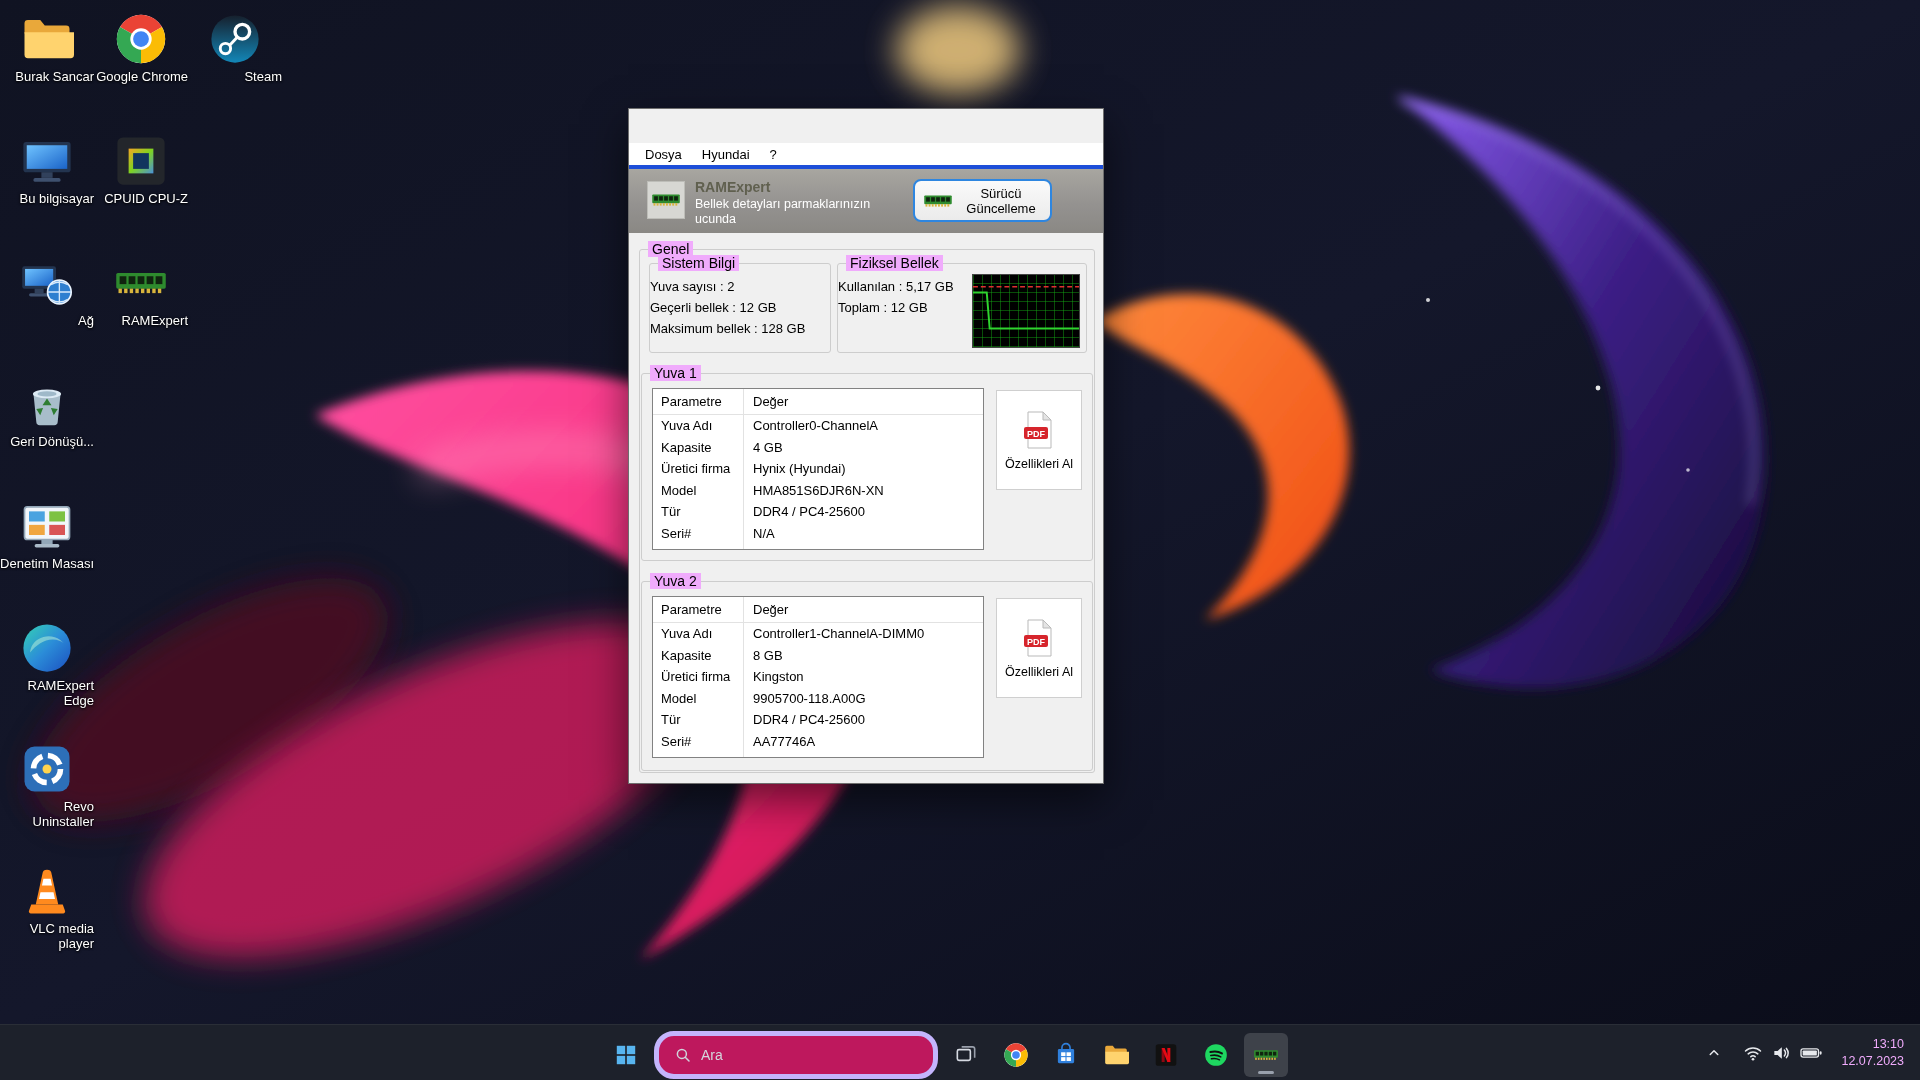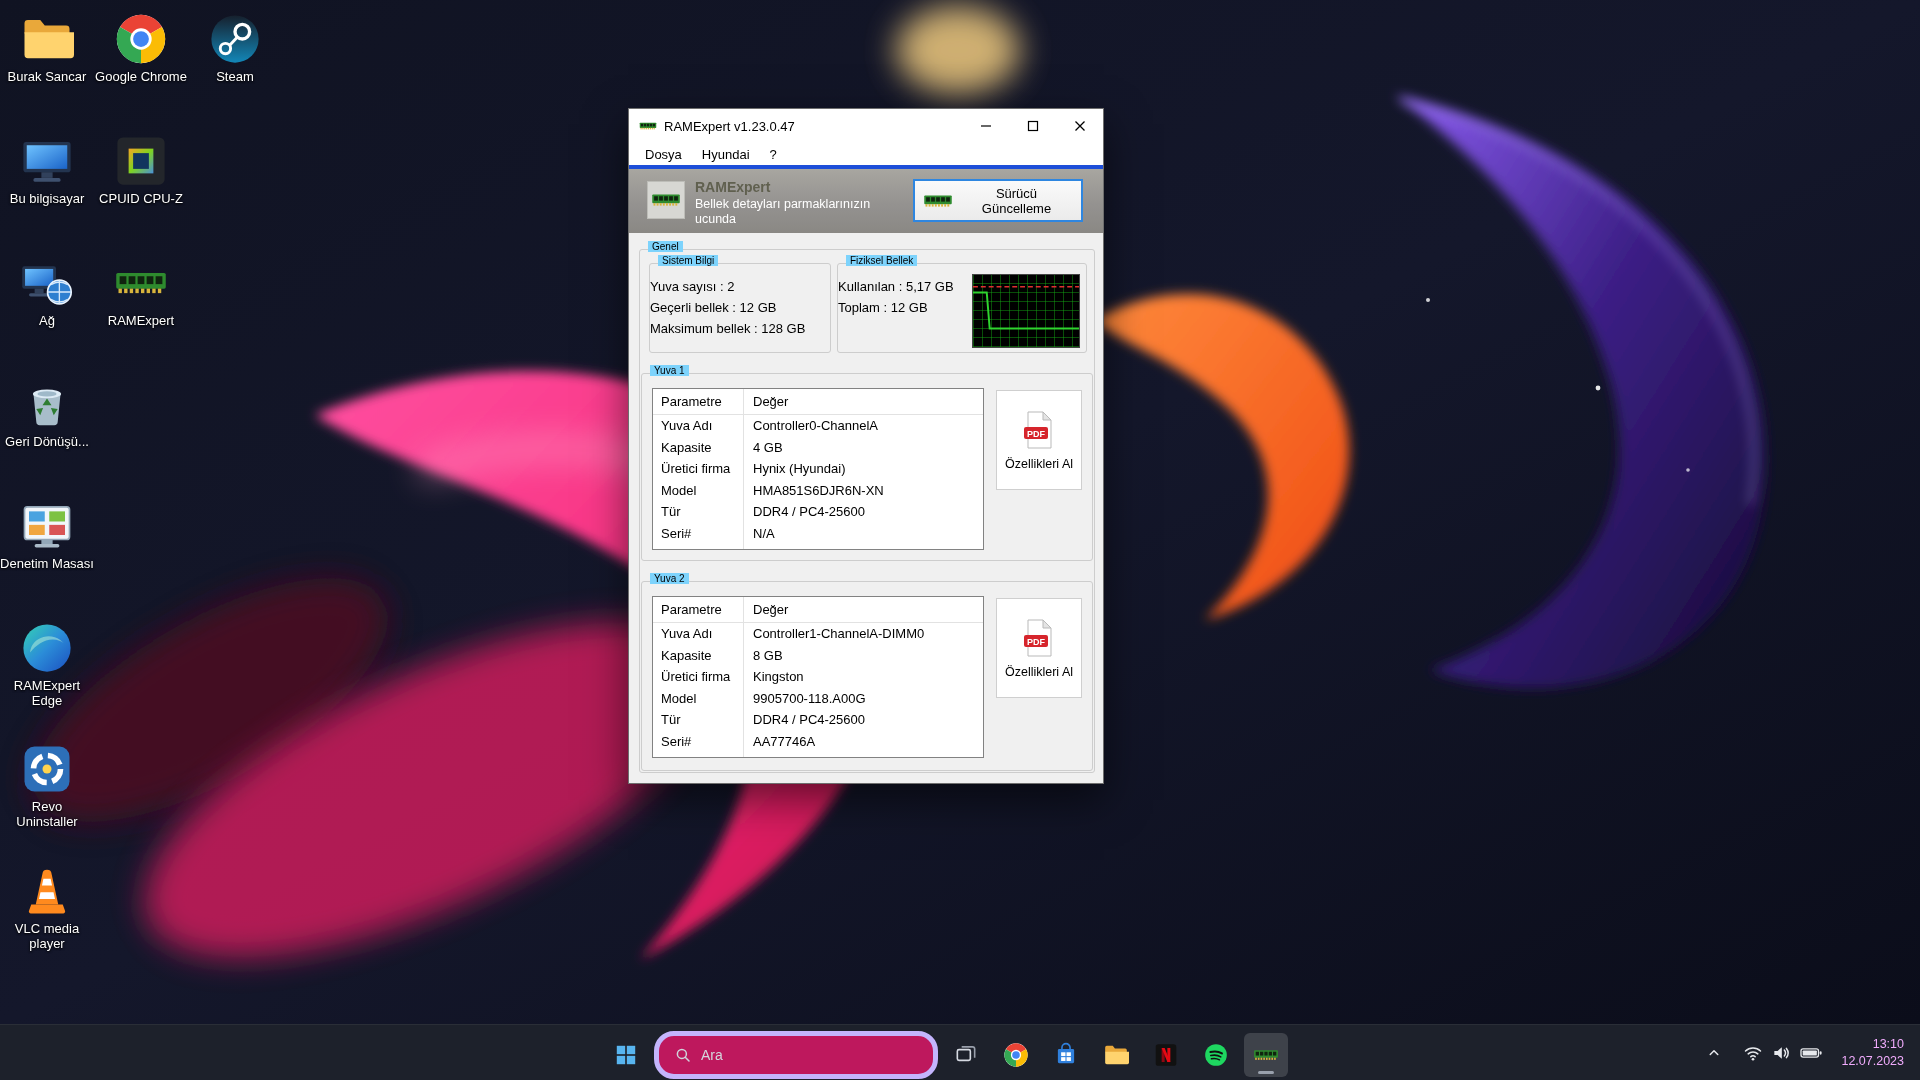--- a/index.html
+++ b/index.html
@@ -4,21 +4,21 @@
 <style>
   * { margin:0; padding:0; box-sizing:border-box; }
   html,body { width:1920px; height:1080px; overflow:hidden; background:#000; }
   body { font-family:"Liberation Sans", sans-serif; font-size:13px; color:#000; }
   #stage { position:relative; width:1920px; height:1080px; overflow:hidden; }
 
   
   #wallpaper { position:absolute; left:0; top:0; width:1920px; height:1024px; }
 
   
-  .dicon { position:absolute; width:94px; text-align:center; color:#fff;
+  .dicon { position:absolute; width:94px; text-align:right; color:#fff;
            font-size:13px; text-shadow:0 1px 2px rgba(0,0,0,.95), 0 0 3px rgba(0,0,0,.7); cursor:default; }
   .dicon .g { width:54px; height:54px; margin:0 auto 3px; }
   .dicon .g svg { width:100%; height:100%; display:block; }
   .dicon .lbl { line-height:15px; }
 
   
   #app-window { position:absolute; left:628px; top:108px; width:476px; height:676px;
                 background:#f0f0f0; border:1px solid #6e6e6e;
                 box-shadow:0 16px 40px rgba(0,0,0,.55); }
   .titlebar { position:absolute; left:0; top:0; right:0; height:34px; background:#fff;
@@ -33,28 +33,28 @@
              display:flex; align-items:center; padding-left:6px; border-bottom:4px solid #1d4ed8; }
   .menu-item { padding:4px 10px; cursor:default; }
 
   .header-band { position:absolute; top:60px; left:0; right:0; height:64px;
                  background:linear-gradient(180deg,#a8a6a0 0%, #949290 55%, #8a8884 100%); }
   .logo-box { position:absolute; left:18px; top:12px; width:38px; height:38px; background:#d7d7d3;
               border:1px solid #bdbdb8; display:flex; align-items:center; justify-content:center; }
   .logo-box svg { width:30px; height:30px; }
   .hdr-title { position:absolute; left:66px; top:10px; font-size:14px; font-weight:bold; color:#60604f; }
   .hdr-tag { position:absolute; left:66px; top:28px; width:205px; font-size:12.5px; color:#fff; line-height:15px; }
-  .drv-btn { position:absolute; left:284px; top:10px; width:170px; height:43px;
-             background:linear-gradient(180deg,#fafafa,#ebebeb); border:2px solid #2e86e0; border-radius:0;
+  .drv-btn { position:absolute; left:284px; top:10px; width:139px; height:43px;
+             background:linear-gradient(180deg,#fafafa,#ebebeb); border:2px solid #2e86e0; border-radius:8px;
              display:flex; align-items:center; gap:7px; padding:0 8px; font-size:13px;
              font-family:"Liberation Sans", sans-serif; cursor:pointer; }
   .drv-btn svg { width:30px; height:30px; flex:0 0 auto; }
 
   .groupbox { position:absolute; border:1px solid #cdcdcd; border-radius:3px; }
-  .gtitle { position:absolute; top:-9px; left:8px; background:#7dd3fc; padding:0 4px; font-size:10px; }
+  .gtitle { position:absolute; top:-9px; left:8px; background:#f0abfc; padding:0 4px; font-size:14px; }
 
   .info-lines { position:absolute; left:0; top:12px; line-height:21px; }
 
   .graph { position:absolute; right:6px; top:10px; width:108px; height:74px;
            background:
              repeating-linear-gradient(0deg, rgba(20,170,20,.45) 0 1px, transparent 1px 9px),
              repeating-linear-gradient(90deg, rgba(20,170,20,.45) 0 1px, transparent 1px 9px),
              #000;
            border:1px solid #444; }
   .graph svg { position:absolute; inset:0; width:100%; height:100%; }
@@ -439,43 +439,20 @@
   <div class="dicon" style="left:0px;top:864px">
     <div class="g">
         <svg viewBox="0 0 48 48">
           <use href="#i-vlc"></use>
         </svg>
       </div>
     <div class="lbl">VLC media player</div>
   </div>
 
   <div id="app-window">
-    <div class="titlebar">
-      <div class="t-ico"><svg viewBox="0 0 48 48">
-            <use href="#i-ram"></use>
-          </svg></div>
-      <div class="t-txt">RAMExpert v1.23.0.47</div>
-      <div class="win-controls">
-        <div class="wbtn">
-            <svg viewBox="0 0 12 12">
-              <use href="#i-min"></use>
-            </svg>
-          </div>
-        <div class="wbtn">
-            <svg viewBox="0 0 12 12">
-              <use href="#i-max"></use>
-            </svg>
-          </div>
-        <div class="wbtn">
-            <svg viewBox="0 0 12 12">
-              <use href="#i-close"></use>
-            </svg>
-          </div>
-      </div>
-    </div>
 
     <div class="menubar">
       <div class="menu-item">Dosya</div>
       <div class="menu-item">Hyundai</div>
       <div class="menu-item">?</div>
     </div>
 
     <div class="header-band">
       <div class="logo-box">
           <svg viewBox="0 0 48 48">

